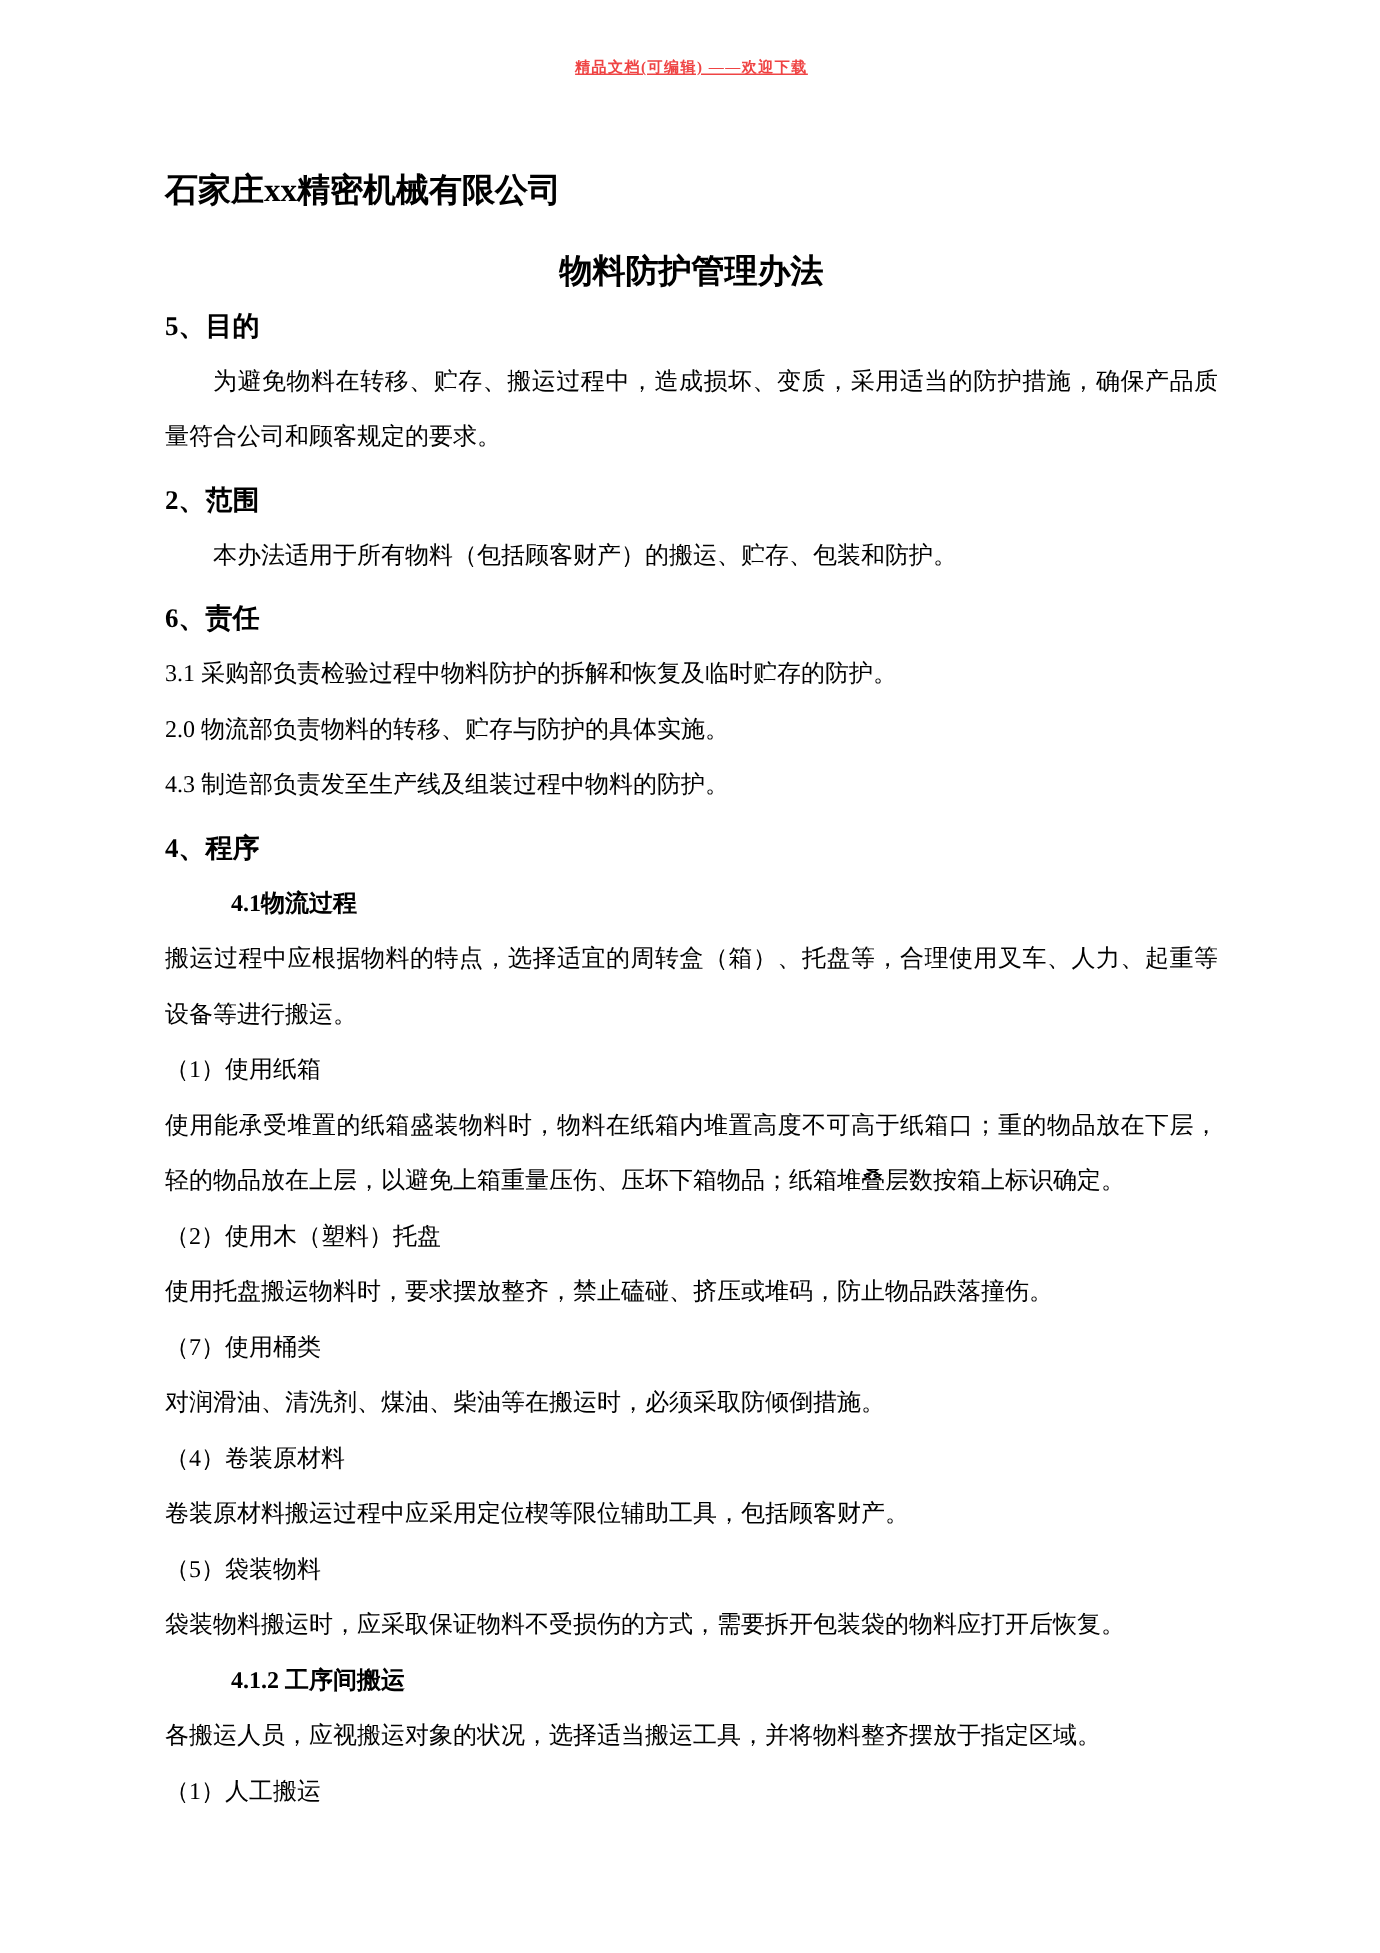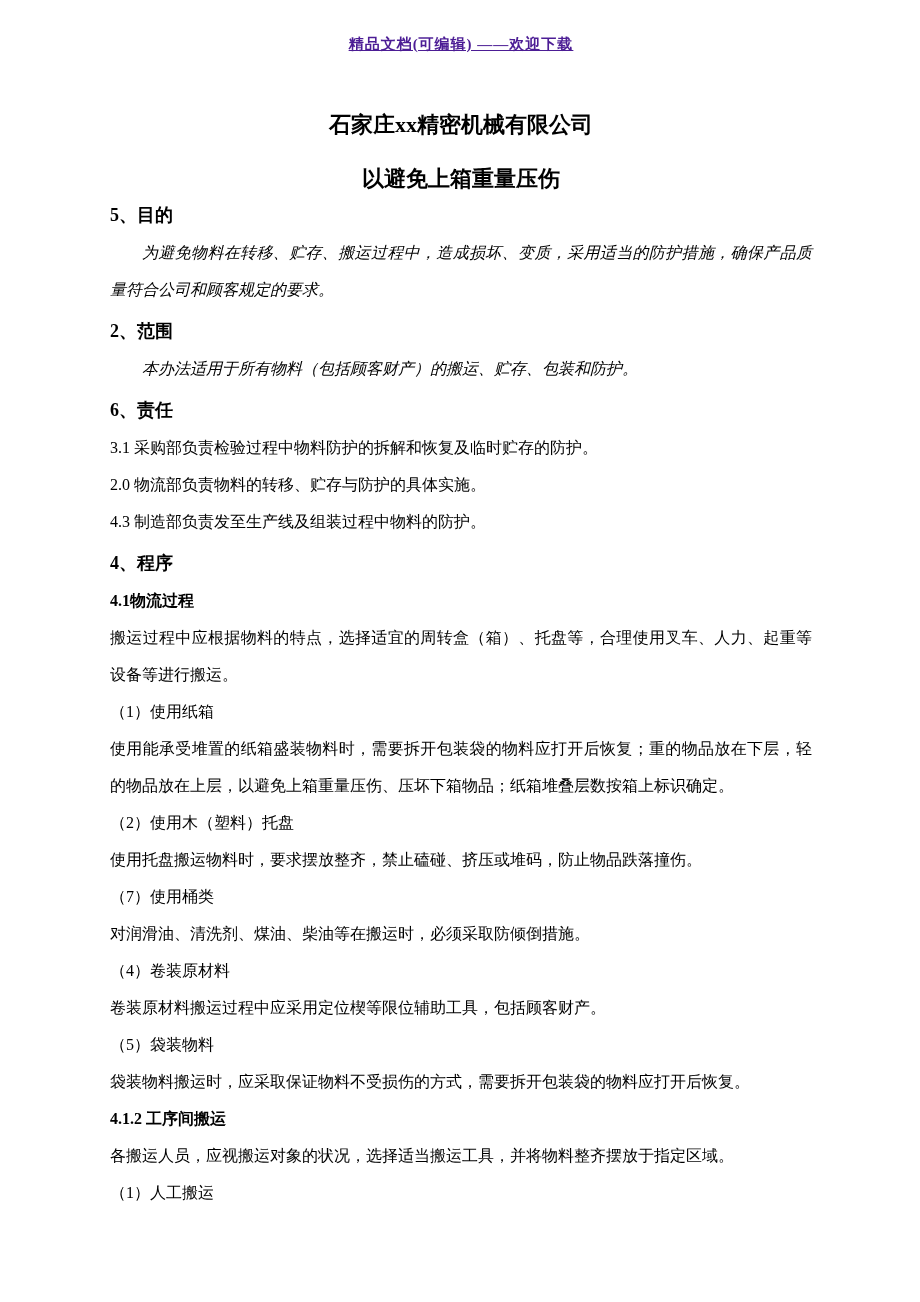--- a/index.html
+++ b/index.html
@@ -9,31 +9,31 @@
     height: 1302px;
     background: #ffffff;
     color: #000000;
     font-family: "Liberation Serif", "DejaVu Serif", serif;
     overflow: hidden;
   }
   .page { padding: 34px 108px 0 110px; }
 
   .toplink-row { text-align: center; line-height: 20px; }
   .toplink {
-    color: #4c1d95;
+    color: #ef4444;
     font-weight: bold;
-    font-size: 15px;
+    font-size: 10px;
     text-decoration: underline;
     cursor: pointer;
     letter-spacing: 1px;
     margin-top: 41px;
   }
 
   .title {
-    text-align: center;
+    text-align: left;
     font-weight: bold;
     font-size: 22px;
     line-height: 26px;
     margin-top: 58px;
   }
   .subtitle {
     text-align: center;
     font-weight: bold;
     font-size: 22px;
     line-height: 26px;
@@ -43,57 +43,58 @@
   .h1 {
     font-weight: bold;
     font-size: 18px;
     line-height: 37px;
     margin-top: 5px;
   }
   .h2 {
     font-weight: bold;
     font-size: 16px;
     line-height: 37px;
+    margin-left: 44px;
   }
   .para {
     font-size: 16px;
     line-height: 37px;
     text-align: justify;
   }
-  .indent { text-indent: 32px; font-style: italic; }
+  .indent { text-indent: 32px; }
 </style>
 </head>
 <body>
 
 <div class="page">
 
   <div class="toplink-row">
     <a href="#" class="toplink">精品文档(可编辑) ——欢迎下载</a>
   </div>
 
   <div class="title">石家庄xx精密机械有限公司</div>
-  <div class="subtitle">以避免上箱重量压伤</div>
+  <div class="subtitle">物料防护管理办法</div>
 
   <div class="h1">5、目的</div>
   <div class="para indent">为避免物料在转移、贮存、搬运过程中，造成损坏、变质，采用适当的防护措施，确保产品质量符合公司和顾客规定的要求。</div>
 
   <div class="h1">2、范围</div>
   <div class="para indent">本办法适用于所有物料（包括顾客财产）的搬运、贮存、包装和防护。</div>
 
   <div class="h1">6、责任</div>
   <div class="para">3.1 采购部负责检验过程中物料防护的拆解和恢复及临时贮存的防护。</div>
   <div class="para">2.0 物流部负责物料的转移、贮存与防护的具体实施。</div>
   <div class="para">4.3 制造部负责发至生产线及组装过程中物料的防护。</div>
 
   <div class="h1">4、程序</div>
   <div class="h2">4.1物流过程</div>
   <div class="para">搬运过程中应根据物料的特点，选择适宜的周转盒（箱）、托盘等，合理使用叉车、人力、起重等设备等进行搬运。</div>
 
   <div class="para">（1）使用纸箱</div>
-  <div class="para">使用能承受堆置的纸箱盛装物料时，需要拆开包装袋的物料应打开后恢复；重的物品放在下层，轻的物品放在上层，以避免上箱重量压伤、压坏下箱物品；纸箱堆叠层数按箱上标识确定。</div>
+  <div class="para">使用能承受堆置的纸箱盛装物料时，物料在纸箱内堆置高度不可高于纸箱口；重的物品放在下层，轻的物品放在上层，以避免上箱重量压伤、压坏下箱物品；纸箱堆叠层数按箱上标识确定。</div>
 
   <div class="para">（2）使用木（塑料）托盘</div>
   <div class="para">使用托盘搬运物料时，要求摆放整齐，禁止磕碰、挤压或堆码，防止物品跌落撞伤。</div>
 
   <div class="para">（7）使用桶类</div>
   <div class="para">对润滑油、清洗剂、煤油、柴油等在搬运时，必须采取防倾倒措施。</div>
 
   <div class="para">（4）卷装原材料</div>
   <div class="para">卷装原材料搬运过程中应采用定位楔等限位辅助工具，包括顾客财产。</div>
 

